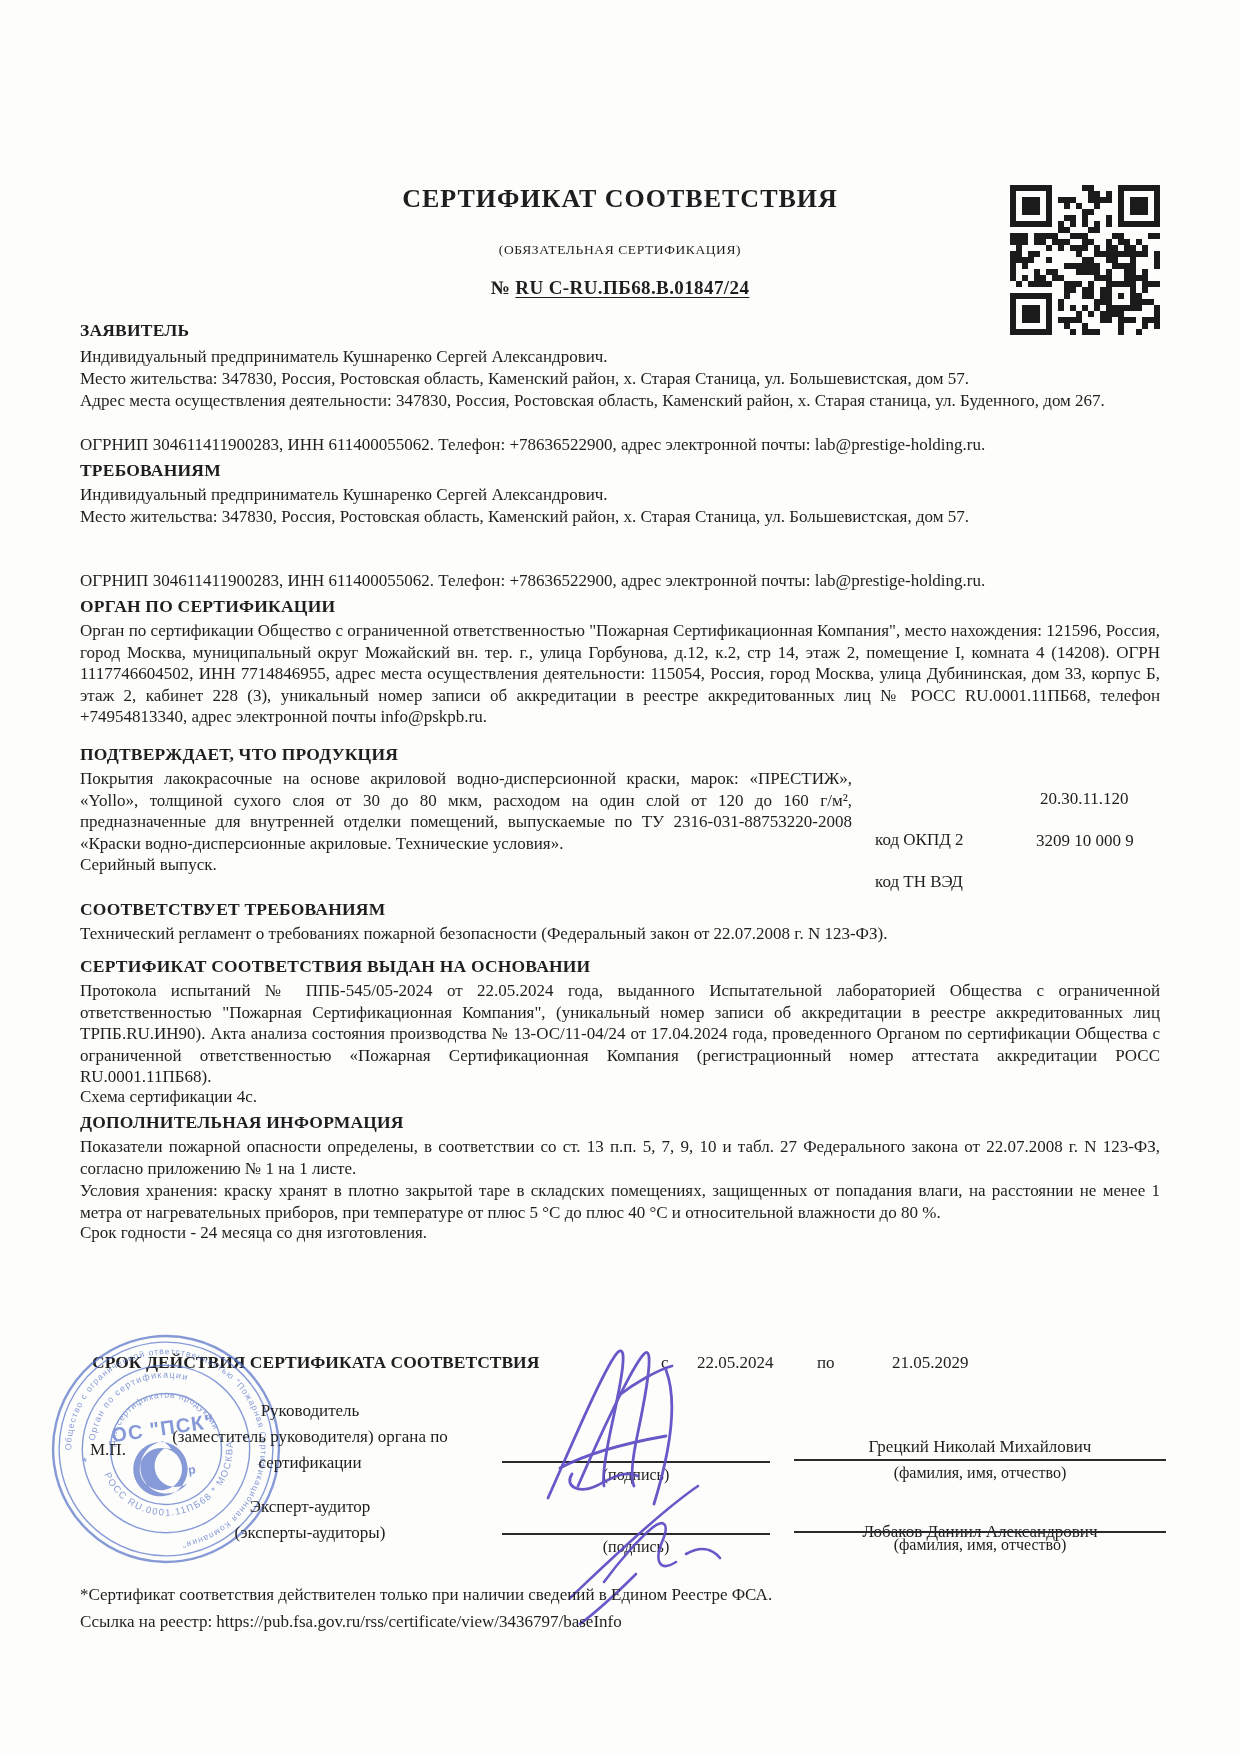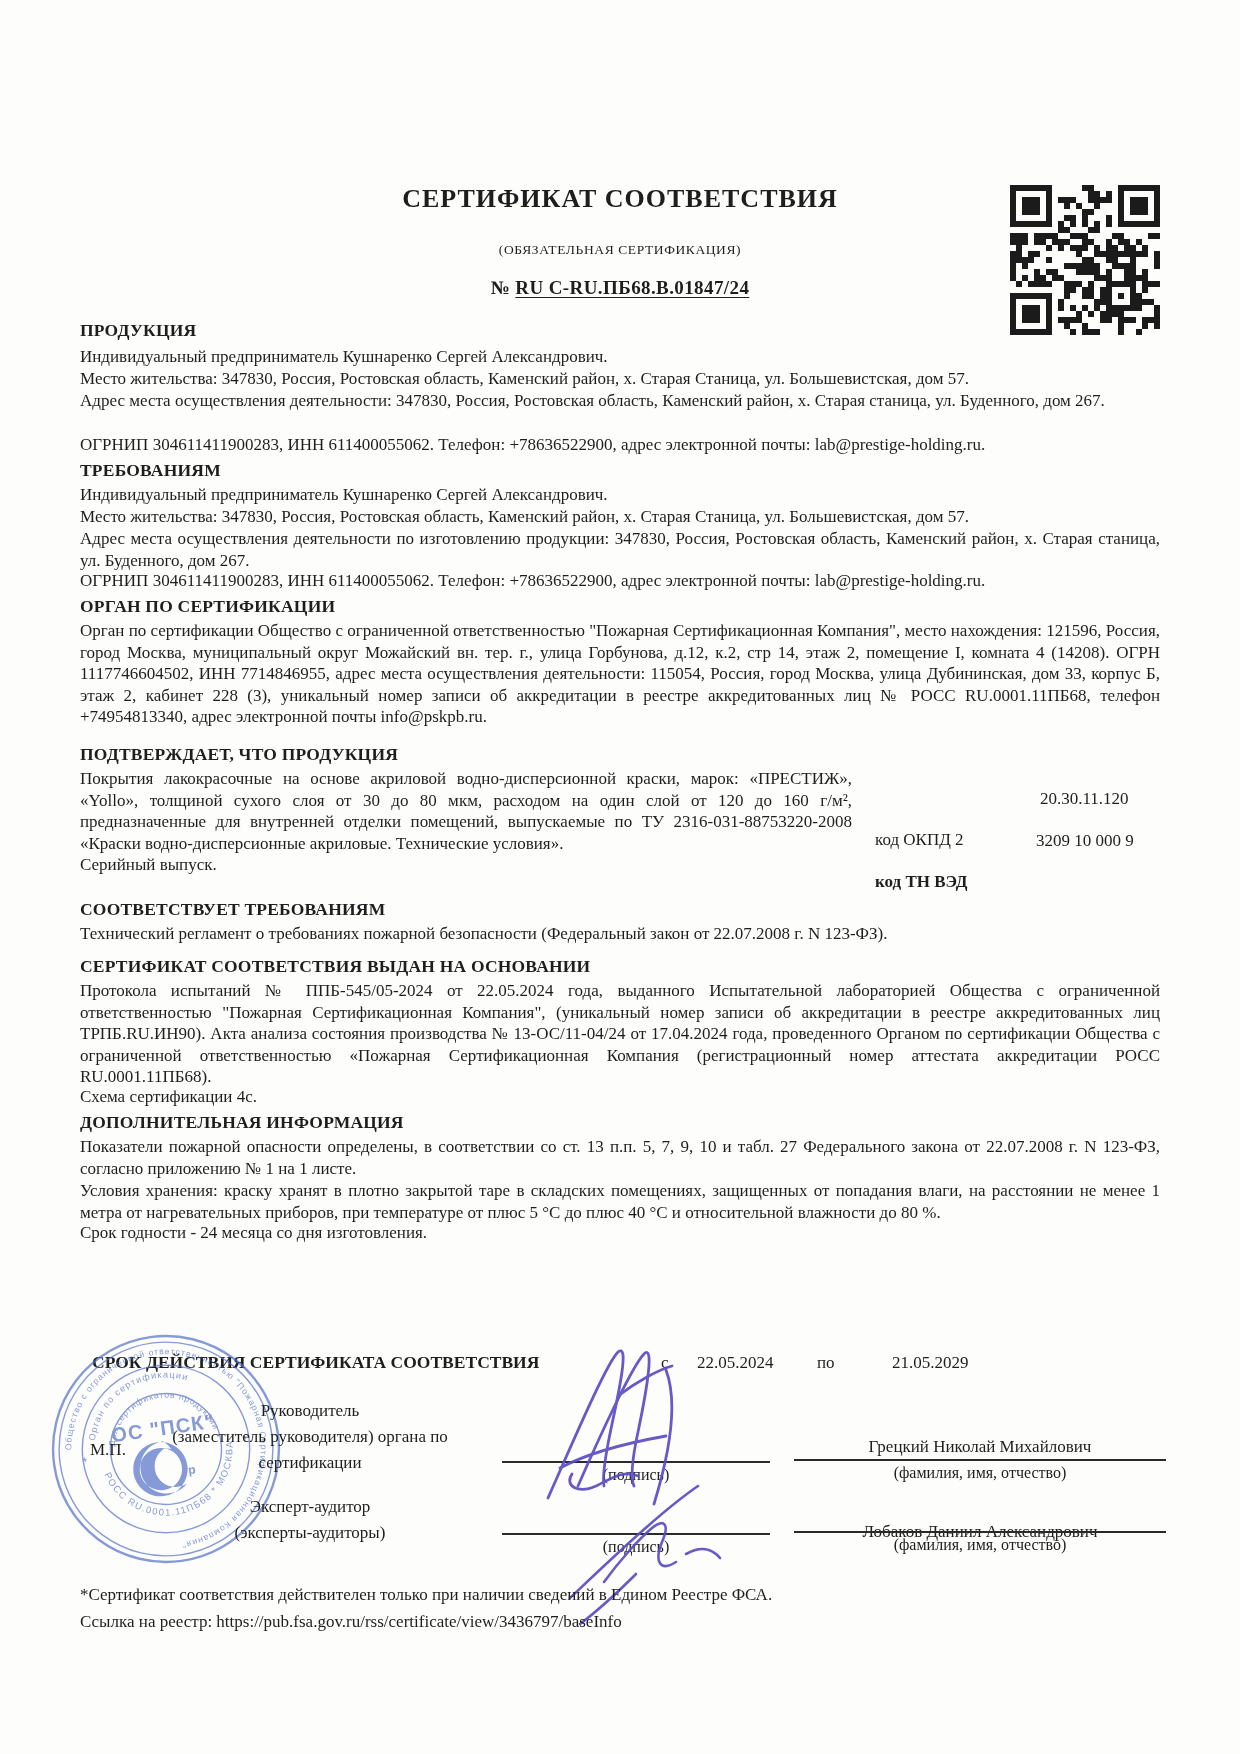--- a/index.html
+++ b/index.html
@@ -372,41 +372,40 @@
         <rect x="36" y="144" width="6" height="6"></rect>
         <rect x="60" y="144" width="6" height="6"></rect>
         <rect x="72" y="144" width="6" height="6"></rect>
         <rect x="78" y="144" width="6" height="6"></rect>
         <rect x="84" y="144" width="6" height="6"></rect>
         <rect x="108" y="144" width="6" height="6"></rect>
         <rect x="126" y="144" width="6" height="6"></rect>
       </svg>
   </div>
 
-  <div class="abs sec-h" style="top:320px;">ПРОДУКЦИЯ</div>
+  <div class="abs sec-h" style="top:320px;">ЗАЯВИТЕЛЬ</div>
   <div class="abs body-line" style="top:346px;">Индивидуальный предприниматель Кушнаренко Сергей Александрович.</div>
   <div class="abs body-line" style="top:368px;">Место жительства: 347830, Россия, Ростовская область, Каменский район, х. Старая Станица, ул. Большевистская, дом 57.</div>
   <div class="abs body-line just" style="top:390px;">Адрес места осуществления деятельности: 347830, Россия, Ростовская область, Каменский район, х. Старая станица, ул. Буденного, дом 267.</div>
   <div class="abs body-line" style="top:434px;">ОГРНИП 304611411900283, ИНН 611400055062. Телефон: +78636522900, адрес электронной почты: lab@prestige-holding.ru.</div>
 
   <div class="abs sec-h" style="top:460px;">ТРЕБОВАНИЯМ</div>
   <div class="abs body-line" style="top:484px;">Индивидуальный предприниматель Кушнаренко Сергей Александрович.</div>
   <div class="abs body-line" style="top:506px;">Место жительства: 347830, Россия, Ростовская область, Каменский район, х. Старая Станица, ул. Большевистская, дом 57.</div>
-  <div class="abs body-line just" style="top:528px;">Адрес места осуществления деятельности по изготовлению продукции: 347830, Россия, Ростовская область, Каменский район, х. Старая станица, ул. Буденного, дом 267.</div>
   <div class="abs body-line" style="top:570px;">ОГРНИП 304611411900283, ИНН 611400055062. Телефон: +78636522900, адрес электронной почты: lab@prestige-holding.ru.</div>
 
   <div class="abs sec-h" style="top:596px;">ОРГАН ПО СЕРТИФИКАЦИИ</div>
   <div class="abs body-line just" style="top:620px;">Орган по сертификации Общество с ограниченной ответственностью "Пожарная Сертификационная Компания", место нахождения: 121596, Россия, город Москва, муниципальный округ Можайский вн. тер. г., улица Горбунова, д.12, к.2, стр 14, этаж 2, помещение I, комната 4 (14208). ОГРН 1117746604502, ИНН 7714846955, адрес места осуществления деятельности: 115054, Россия, город Москва, улица Дубининская, дом 33, корпус Б, этаж 2, кабинет 228 (3), уникальный номер записи об аккредитации в реестре аккредитованных лиц № РОСС RU.0001.11ПБ68, телефон +74954813340, адрес электронной почты info@pskpb.ru.</div>
 
   <div class="abs sec-h" style="top:744px;">ПОДТВЕРЖДАЕТ, ЧТО ПРОДУКЦИЯ</div>
   <div class="abs body-line just prod-par" style="top:768px;">Покрытия лакокрасочные на основе акриловой водно-дисперсионной краски, марок: «ПРЕСТИЖ», «Yollo», толщиной сухого слоя от 30 до 80 мкм, расходом на один слой от 120 до 160 г/м², предназначенные для внутренней отделки помещений, выпускаемые по ТУ 2316-031-88753220-2008 «Краски водно-дисперсионные акриловые. Технические условия».</div>
   <div class="abs body-line" style="top:854px;">Серийный выпуск.</div>
   <div class="abs code-label" style="left:875px;top:789px;">код ОКПД 2</div>
   <div class="abs code-value" style="left:1040px;top:789px;">20.30.11.120</div>
-  <div class="abs code-label" style="left:875px;top:831px;font-weight:bold;">код ТН ВЭД</div>
+  <div class="abs code-label" style="left:875px;top:831px;">код ТН ВЭД</div>
   <div class="abs code-value" style="left:1036px;top:831px;">3209 10 000 9</div>
 
   <div class="abs sec-h" style="top:899px;">СООТВЕТСТВУЕТ ТРЕБОВАНИЯМ</div>
   <div class="abs body-line" style="top:923px;">Технический регламент о требованиях пожарной безопасности (Федеральный закон от 22.07.2008 г. N 123-ФЗ).</div>
 
   <div class="abs sec-h" style="top:956px;">СЕРТИФИКАТ СООТВЕТСТВИЯ ВЫДАН НА ОСНОВАНИИ</div>
   <div class="abs body-line just" style="top:980px;">Протокола испытаний № ППБ-545/05-2024 от 22.05.2024 года, выданного Испытательной лабораторией Общества с ограниченной ответственностью "Пожарная Сертификационная Компания", (уникальный номер записи об аккредитации в реестре аккредитованных лиц ТРПБ.RU.ИН90). Акта анализа состояния производства № 13-ОС/11-04/24 от 17.04.2024 года, проведенного Органом по сертификации Общества с ограниченной ответственностью «Пожарная Сертификационная Компания (регистрационный номер аттестата аккредитации РОСС RU.0001.11ПБ68).</div>
   <div class="abs body-line" style="top:1086px;">Схема сертификации 4с.</div>
 
   <div class="abs sec-h" style="top:1112px;">ДОПОЛНИТЕЛЬНАЯ ИНФОРМАЦИЯ</div>

